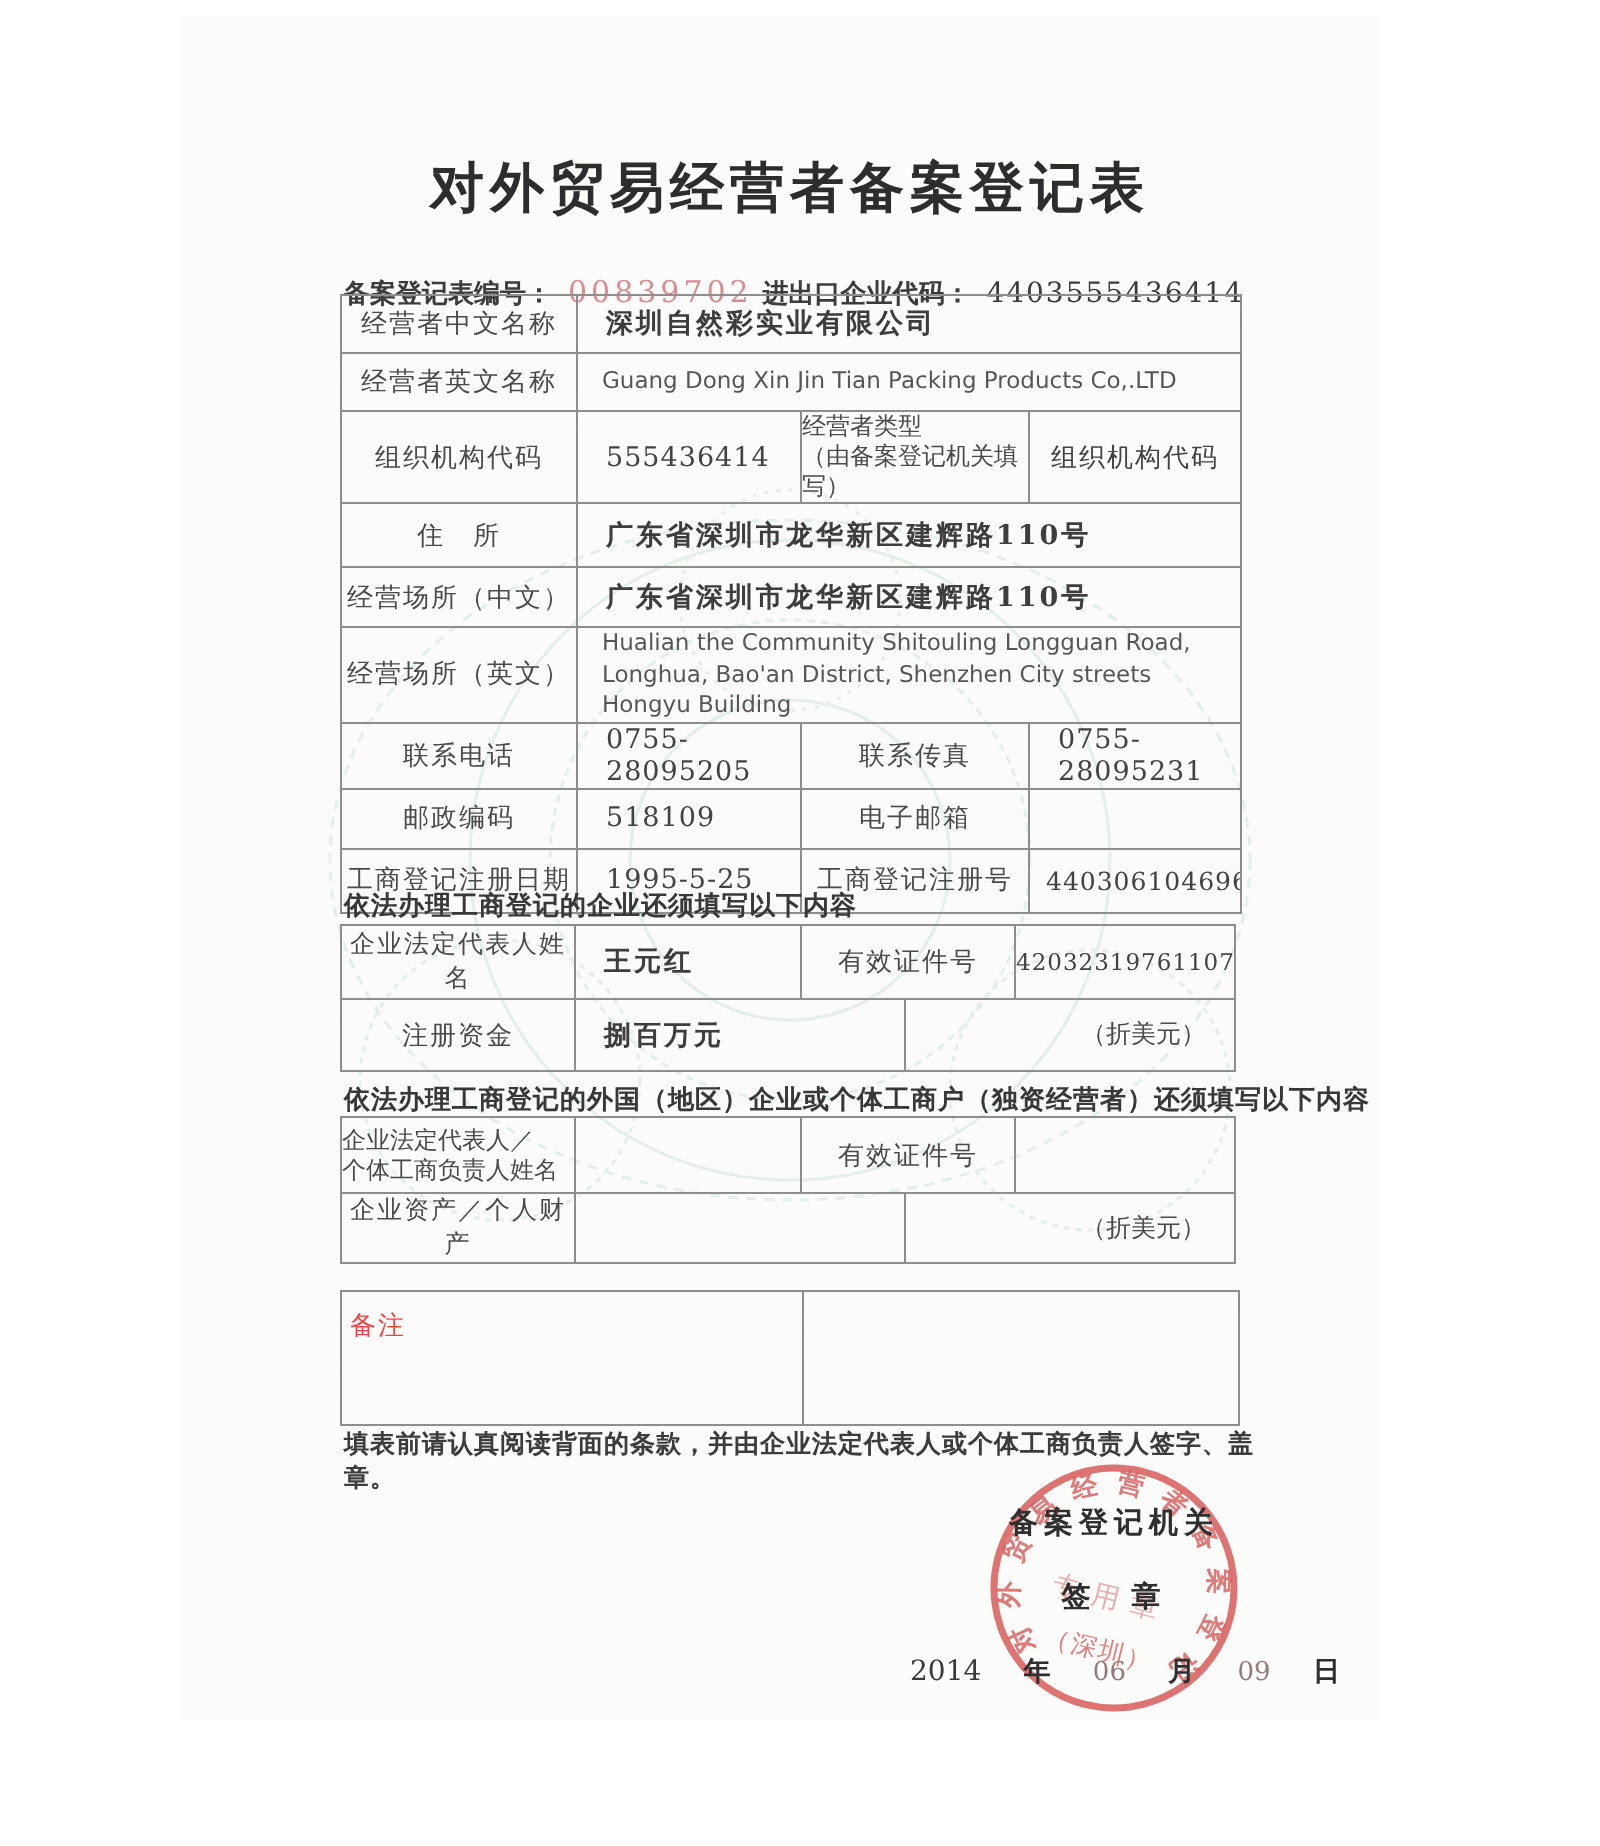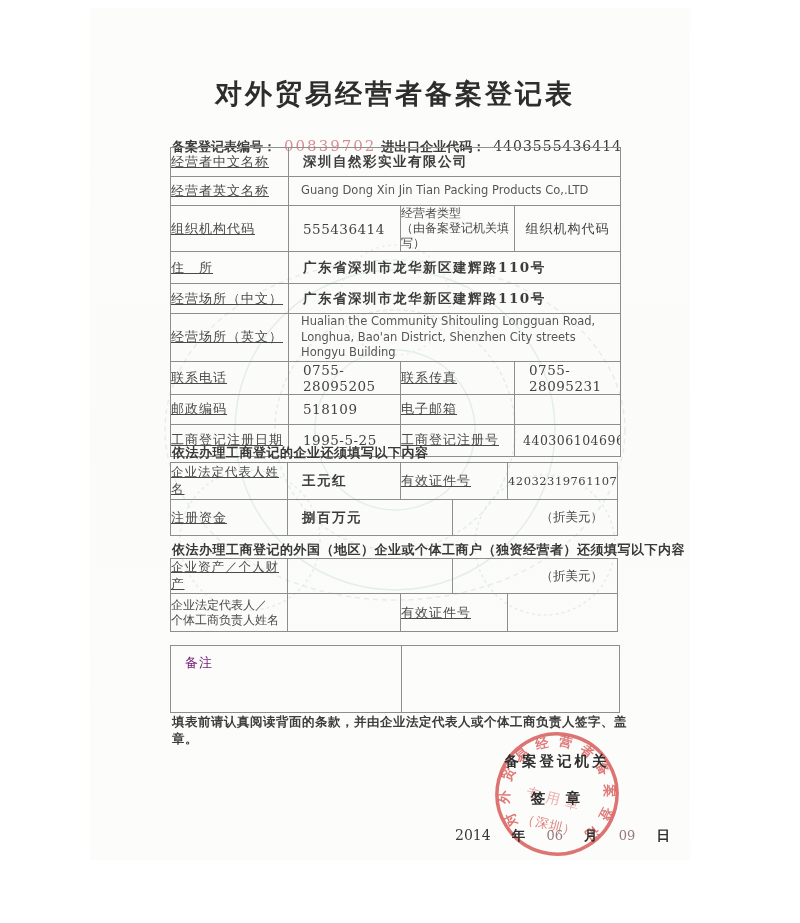--- a/index.html
+++ b/index.html
@@ -34,21 +34,21 @@
     font-family:"DejaVu Serif","Liberation Serif",serif;
     font-size:15px; color:#d98e96; letter-spacing:2px;
   }
   .ent-code {
     font-family:"DejaVu Serif","Liberation Serif",serif;
     font-size:14px; color:#3b3b3b; letter-spacing:1px;
   }
 
   table { border-collapse:collapse; table-layout:fixed; }
   td { border:1px solid #8e8e8e; vertical-align:middle; overflow:hidden; }
-  .lbl { font-size:13px; color:#4a4a4a; letter-spacing:1px;text-decoration:underline; }
+  .lbl { text-align:center; font-size:13px; color:#4a4a4a; letter-spacing:1px; }
   .lbl-sm { text-align:left; font-size:12px; color:#4a4a4a; line-height:1.25; }
   .v-cn {
     font-family:"DejaVu Serif","Liberation Serif",serif;
     font-weight:bold; font-size:13.5px; color:#3d3d3d;
     letter-spacing:1.5px; padding-left:14px;
   }
   .v-cn-reg {
     font-family:"DejaVu Serif","Liberation Serif",serif;
     font-size:13px; color:#424242; letter-spacing:1px; text-align:center;
   }
@@ -70,21 +70,21 @@
   .sec1-h { top:444px; }
   .tbl-sec1 { position:absolute; left:170px; top:462px; width:447px;padding-left:24px; }
   .sec2-h { top:541px; }
   .tbl-sec2 { position:absolute; left:170px; top:558px; width:447px; }
 
   .remarks-box {
     position:absolute; left:170px; top:645px; width:450px; height:68px;
     border:1px solid #8e8e8e;
   }
   .remarks-divider { position:absolute; left:230px; top:0; width:1px; height:100%; background:#8e8e8e; }
-  .remarks-label { position:absolute; left:14px; top:8px; font-size:13px; color:#701a75; letter-spacing:1px; }
+  .remarks-label { position:absolute; left:4px; top:8px; font-size:13px; color:#ef4444; letter-spacing:1px; }
 
   .notice {
     position:absolute; left:172px; top:714px; width:470px;
     font-size:12.5px; font-weight:bold; color:#3c3c3c; letter-spacing:0.5px;
   }
 
   .authority-label {
     position:absolute; left:437px; top:752px; width:240px; text-align:center;
     font-size:14.5px; font-weight:bold; color:#2f2f2f; letter-spacing:3px; z-index:3;
   }
@@ -224,33 +224,33 @@
 
   <table class="tbl-sec2">
     <colgroup>
         <col style="width:117px">
         <col style="width:113px">
         <col style="width:52px">
         <col style="width:55px">
         <col style="width:110px">
       </colgroup>
     <tbody>
-        <tr style="height:34px">
-      <td class="lbl" style="font-size:12.5px">企业资产／个人财产</td>
-      <td class="v-cn" colspan="2"></td>
-      <td class="usd" colspan="2">（折美元）</td>
-    </tr>
-    <tr style="height:38px">
+        <tr style="height:38px">
       <td class="lbl-sm">
         <div>企业法定代表人／</div>
         <div>个体工商负责人姓名</div>
       </td>
       <td class="v-cn"></td>
       <td class="lbl" colspan="2">有效证件号</td>
       <td class="v-num"></td>
+    </tr>
+    <tr style="height:34px">
+      <td class="lbl" style="font-size:12.5px">企业资产／个人财产</td>
+      <td class="v-cn" colspan="2"></td>
+      <td class="usd" colspan="2">（折美元）</td>
     </tr>
   </tbody>
     </table>
 
   <div class="remarks-box">
     <div class="remarks-divider"></div>
     <div class="remarks-label">备注</div>
   </div>
 
   <div class="notice">填表前请认真阅读背面的条款，并由企业法定代表人或个体工商负责人签字、盖章。</div>

